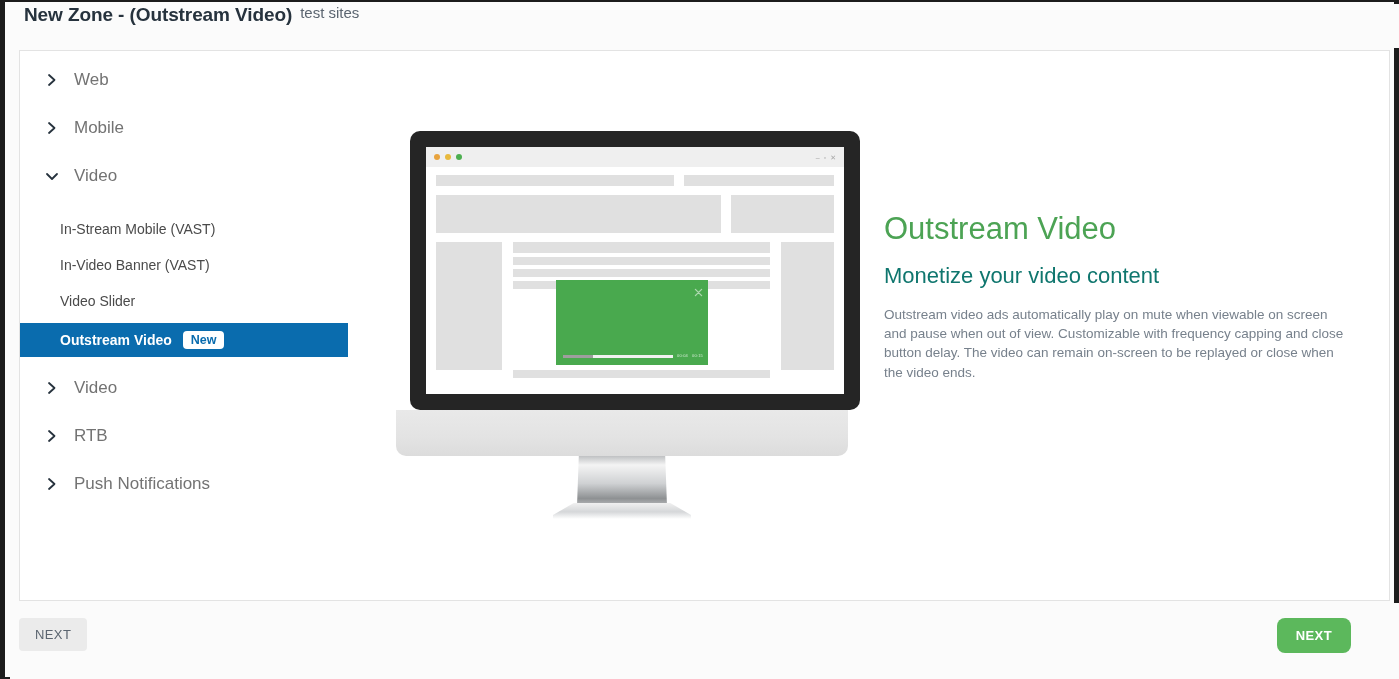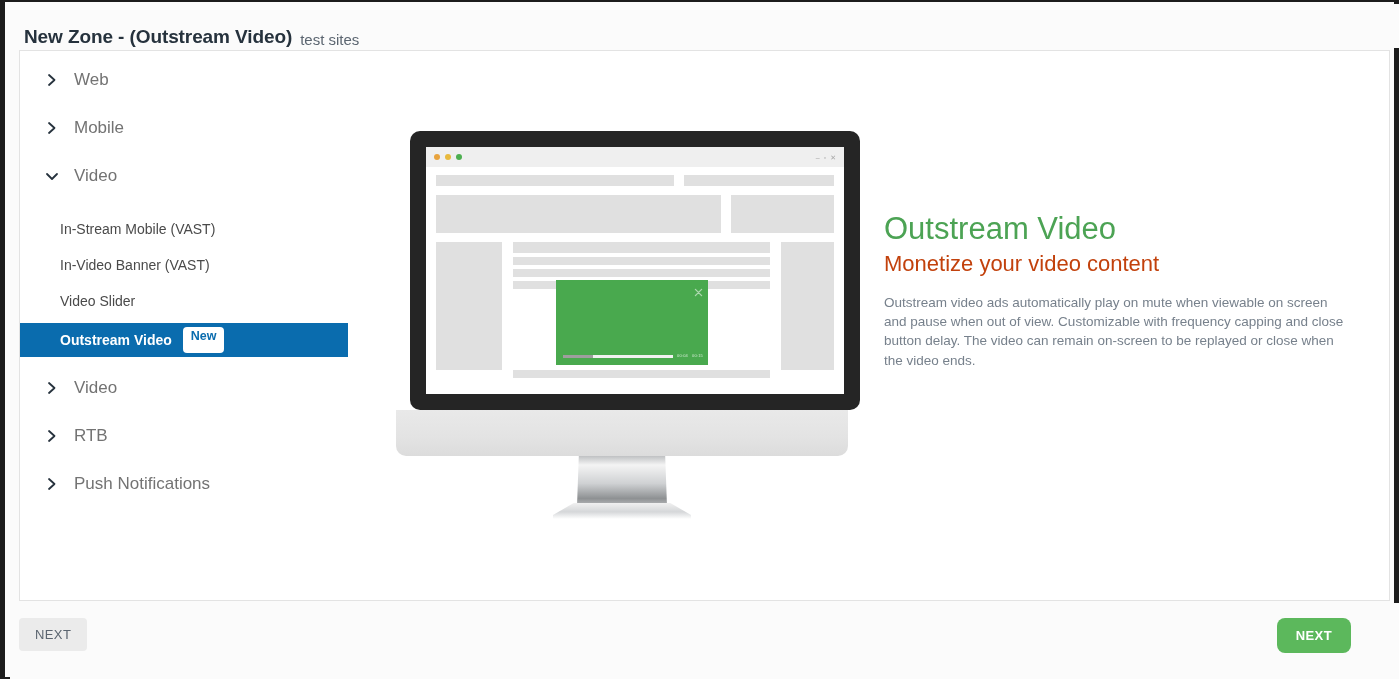--- a/index.html
+++ b/index.html
@@ -26,21 +26,21 @@
     border-bottom: 2px solid #1c1c1c;
     background: #fbfbfb;
   }
   .header {
     position: absolute;
     left: 5px; top: 2px;
     width: 1389px;
     height: 44px;
     background: #fbfbfb;
     display: flex;
-    align-items: flex-end;
+    align-items: flex-start;
     padding-left: 14px;
     box-sizing: border-box;
   }
   .header-title {
     font-size: 19px;
     font-weight: bold;
     color: #26323d;
     letter-spacing: -0.1px;
   }
   .header-sub {
@@ -112,21 +112,21 @@
     margin-bottom: 16px;
     margin-top: 1px;
   }
   .badge-new {
     display: inline-block;
     background: #ffffff;
     color: #0a6cae;
     font-size: 12.5px;
     font-weight: bold;
     border-radius: 4px;
-    padding: 3px 8px 10px 8px;
+    padding: 3px 8px 3px 8px;
     margin-left: 11px;
     line-height: 1;
   }
   .nav-spacer-top { height: 6px; }
 
   
   .illustration {
     position: absolute;
     left: 376px;
     top: 80px;
@@ -272,23 +272,23 @@
   }
   .content-title {
     font-size: 31px;
     color: #4ca354;
     font-weight: normal;
     margin: 0 0 4px 0;
     line-height: 1.15;
   }
   .content-subtitle {
     font-size: 22px;
-    color: #c2410c;
+    color: #0f766e;
     font-weight: normal;
-    margin: 4px 0 16px 0;
+    margin: 16px 0 16px 0;
     line-height: 1.2;
   }
   .content-desc {
     font-size: 13.5px;
     color: #77818c;
     line-height: 1.42;
     margin: 0;
     width: 464px;
   }
 

